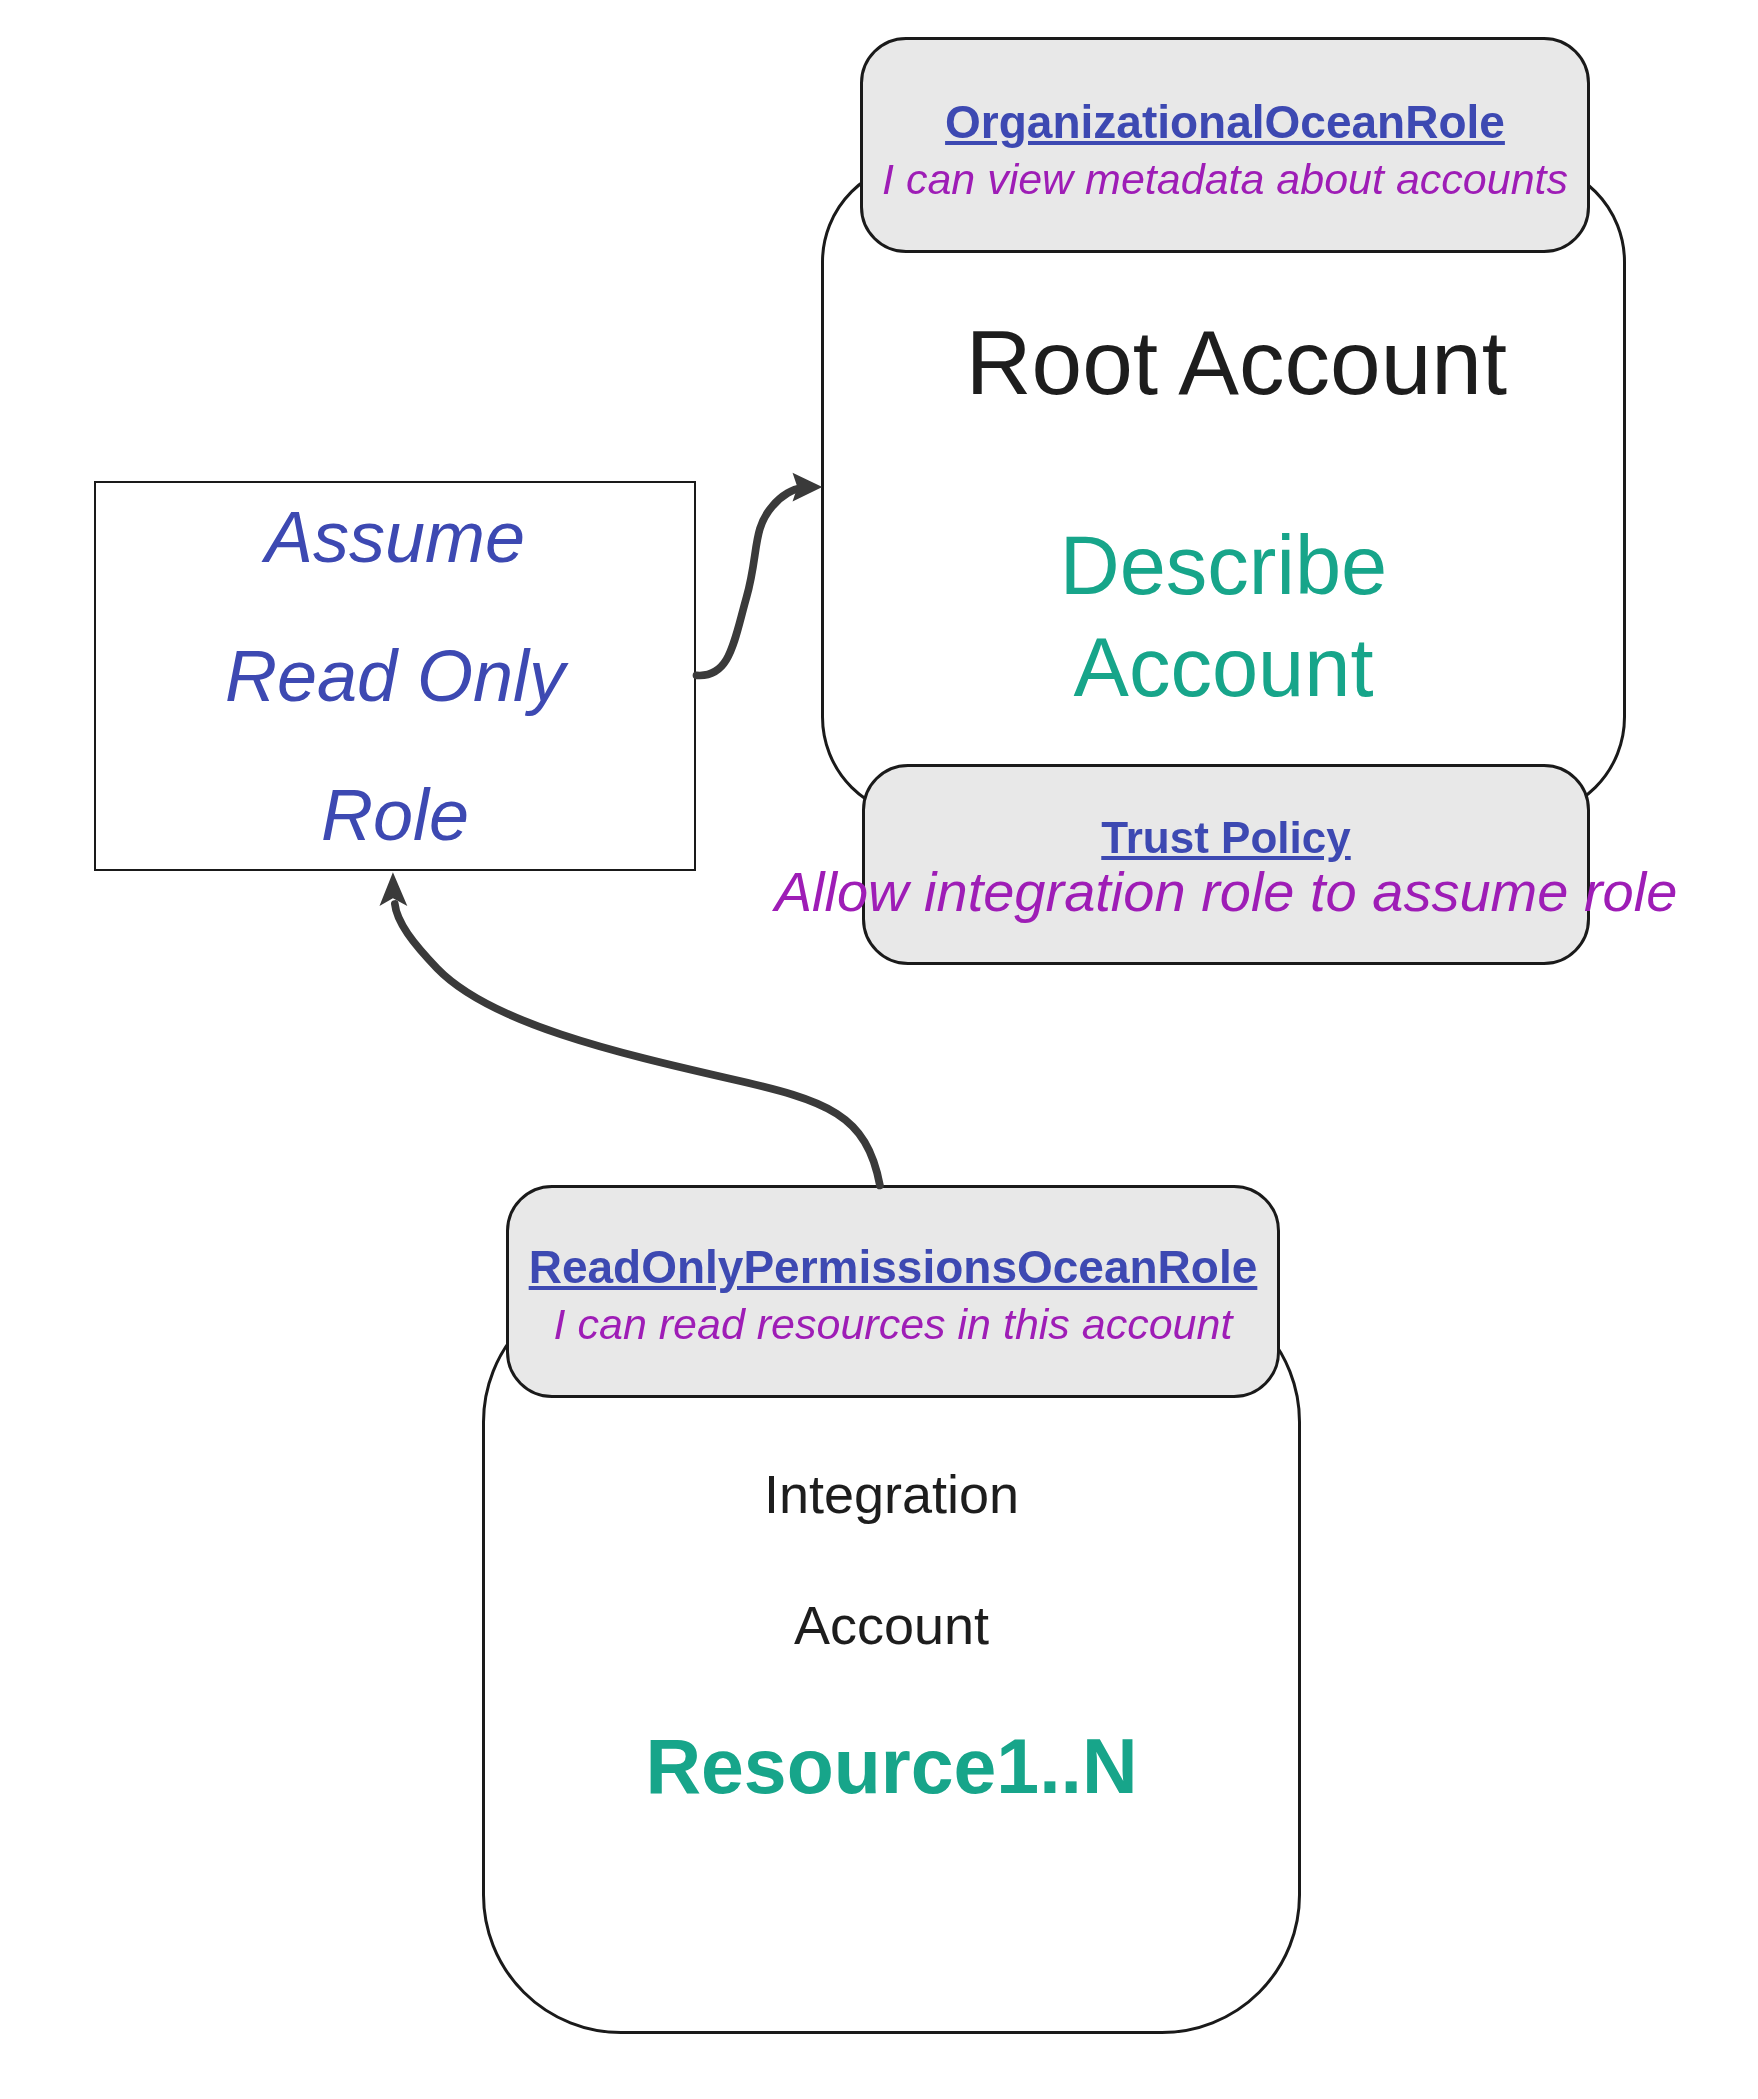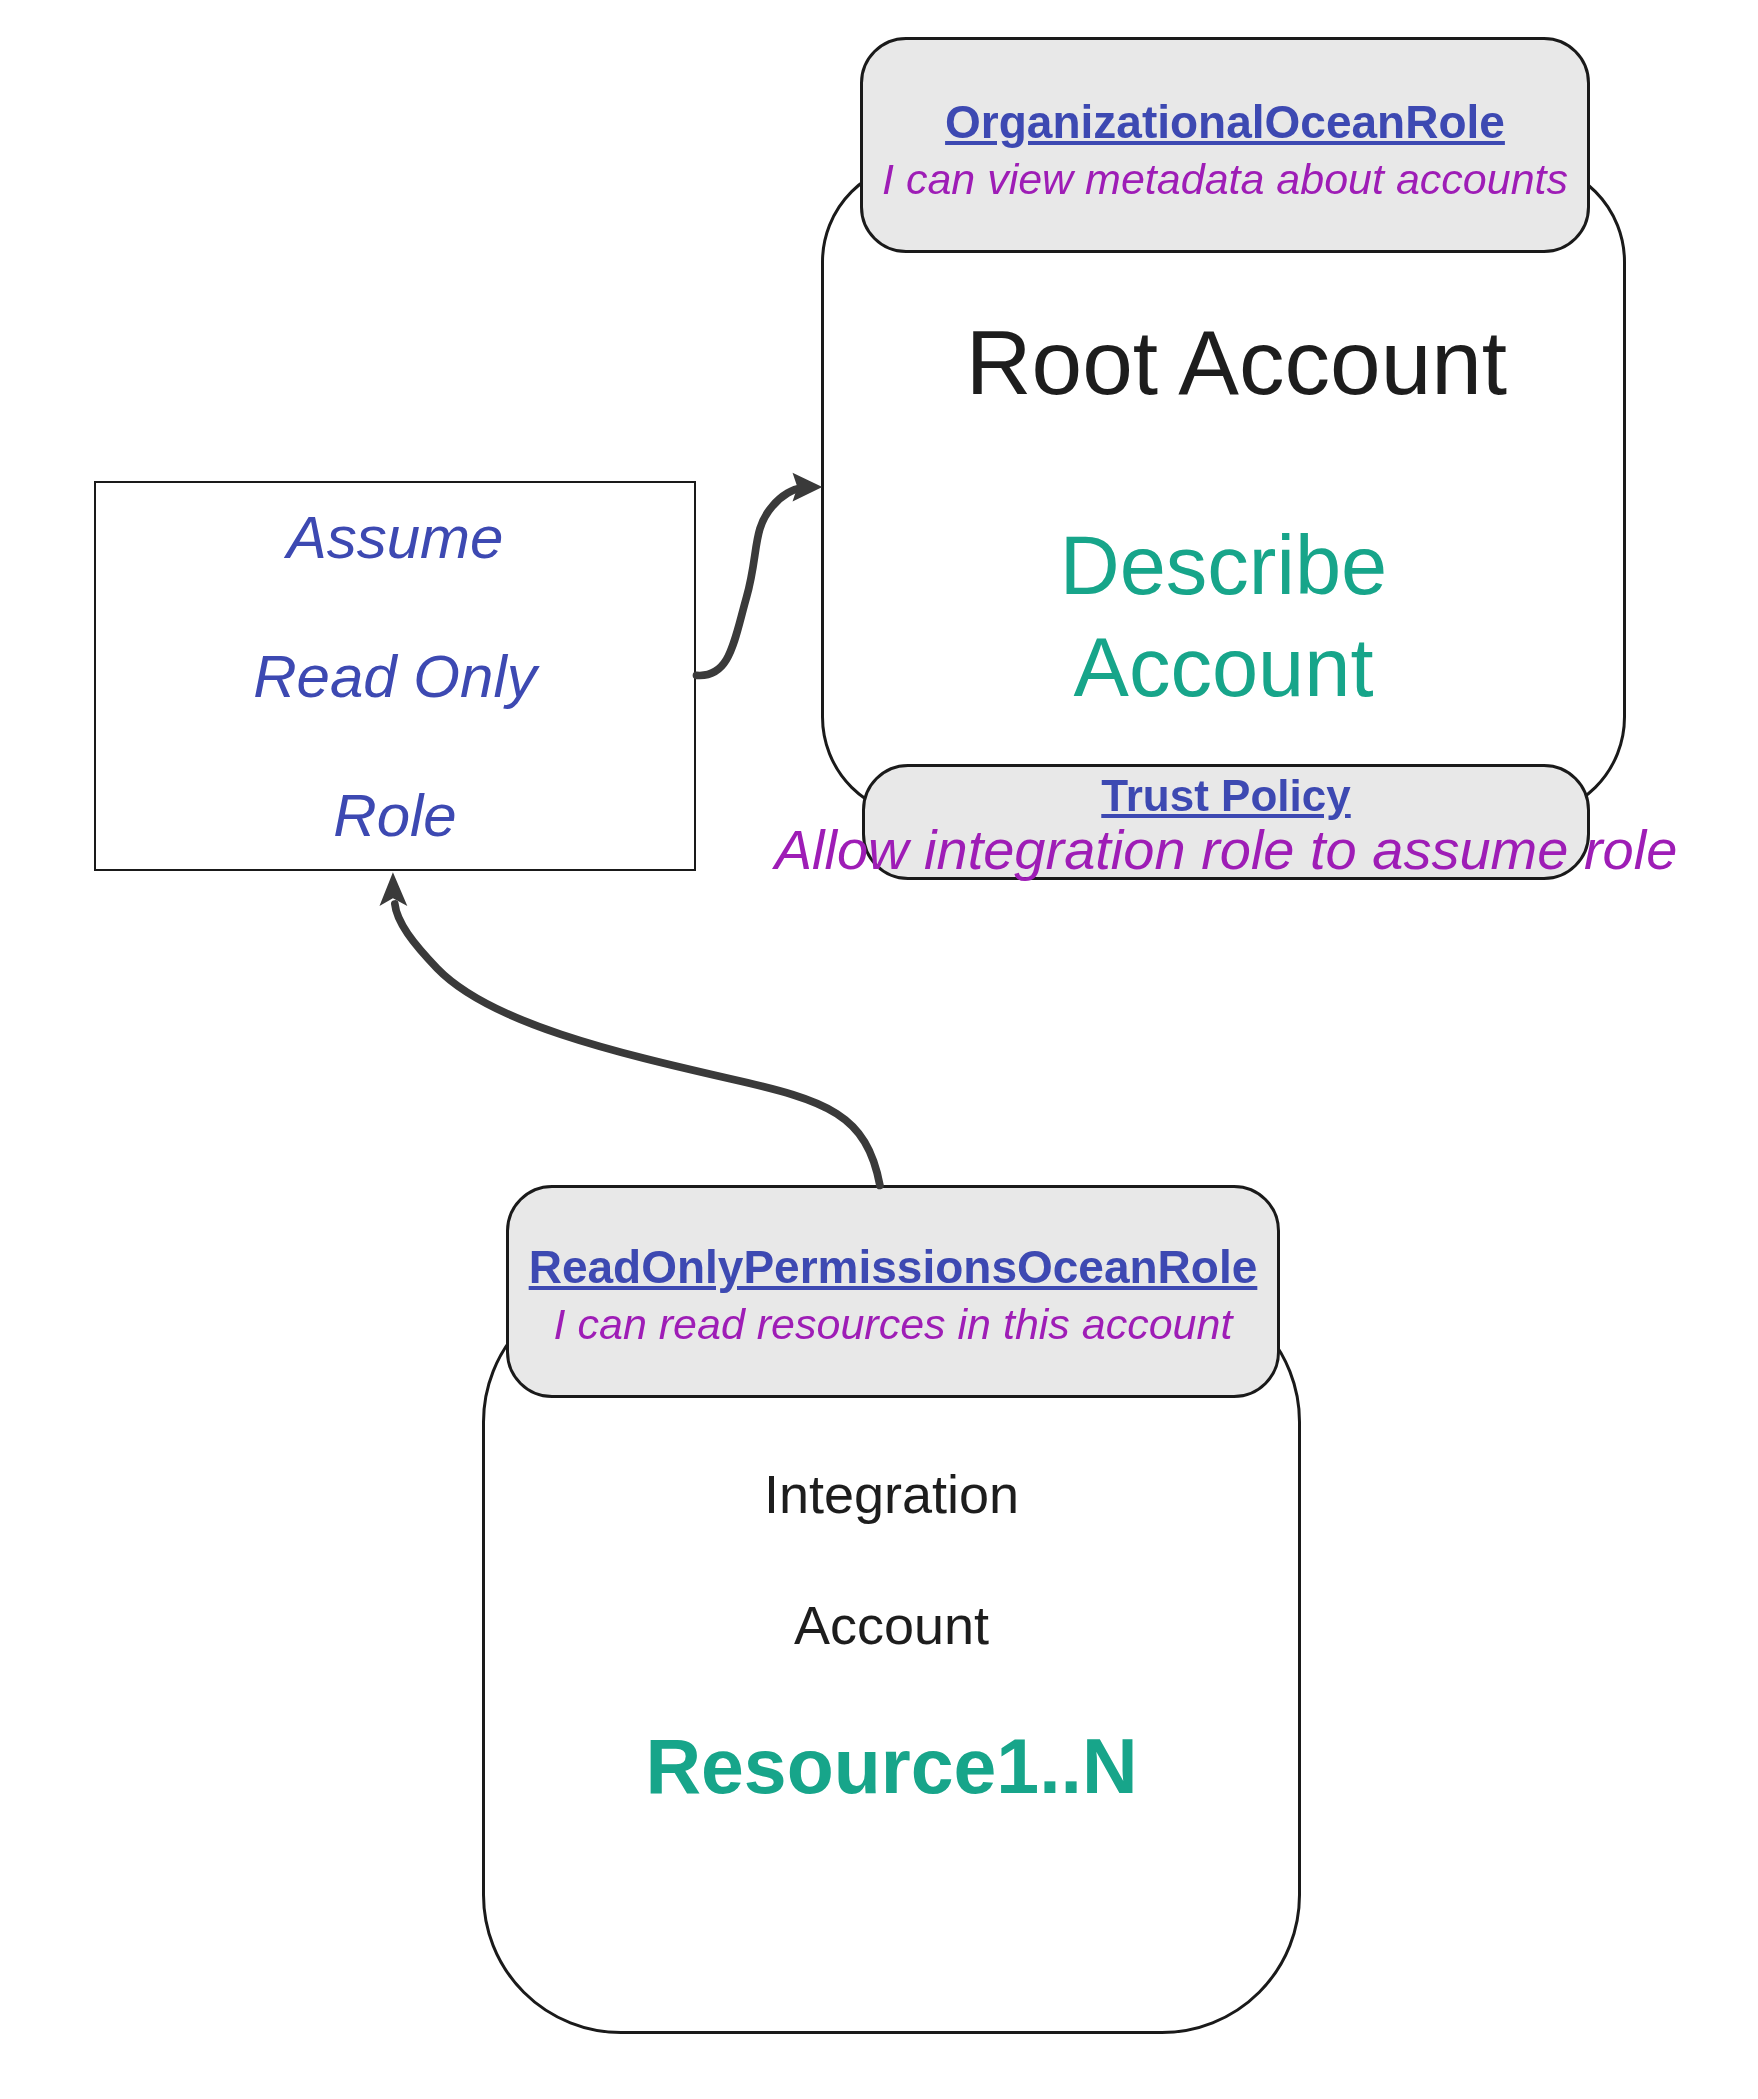--- a/index.html
+++ b/index.html
@@ -37,21 +37,21 @@
     border-radius: 46px;
     display: flex;
     flex-direction: column;
     align-items: center;
     justify-content: center;
     text-align: center;
     white-space: nowrap;
     z-index: 2;
   }
   .pill-top    { left: 860px; top: 37px;   width: 730px; height: 216px; padding-top: 7.7px; }
-  .pill-trust  { left: 862px; top: 764px;  width: 728px; height: 116px; }
+  .pill-trust  { left: 862px; top: 764px;  width: 728px; height: 201px; }
   .pill-ro     { left: 506px; top: 1185px; width: 774px; height: 213px; padding-top: 5.8px; }
 
   .pill-title {
     font-size: 46px; font-weight: bold; line-height: 60px;
     color: var(--indigo, #3d49b2);
     text-decoration: underline;
   }
   .pill-trust .pill-title { font-size: 44px; line-height: 54px; }
   .pill-sub {
     font-size: 43px; font-style: italic; line-height: 54px;
@@ -66,21 +66,21 @@
     background: #ffffff;
     border: 2.9px solid var(--border, #1a1a1a);
     display: flex;
     flex-direction: column;
     align-items: center;
     justify-content: center;
     text-align: center;
     z-index: 1;
   }
   .assume-line {
-    font-size: 60px; font-style: italic; line-height: 139px;
+    font-size: 72px; font-style: italic; line-height: 139px;
     color: var(--indigo, #3d49b2);
     white-space: nowrap;
     text-align: right;
   }
 
   
   .big-text {
     position: absolute;
     text-align: center;
     white-space: nowrap;

